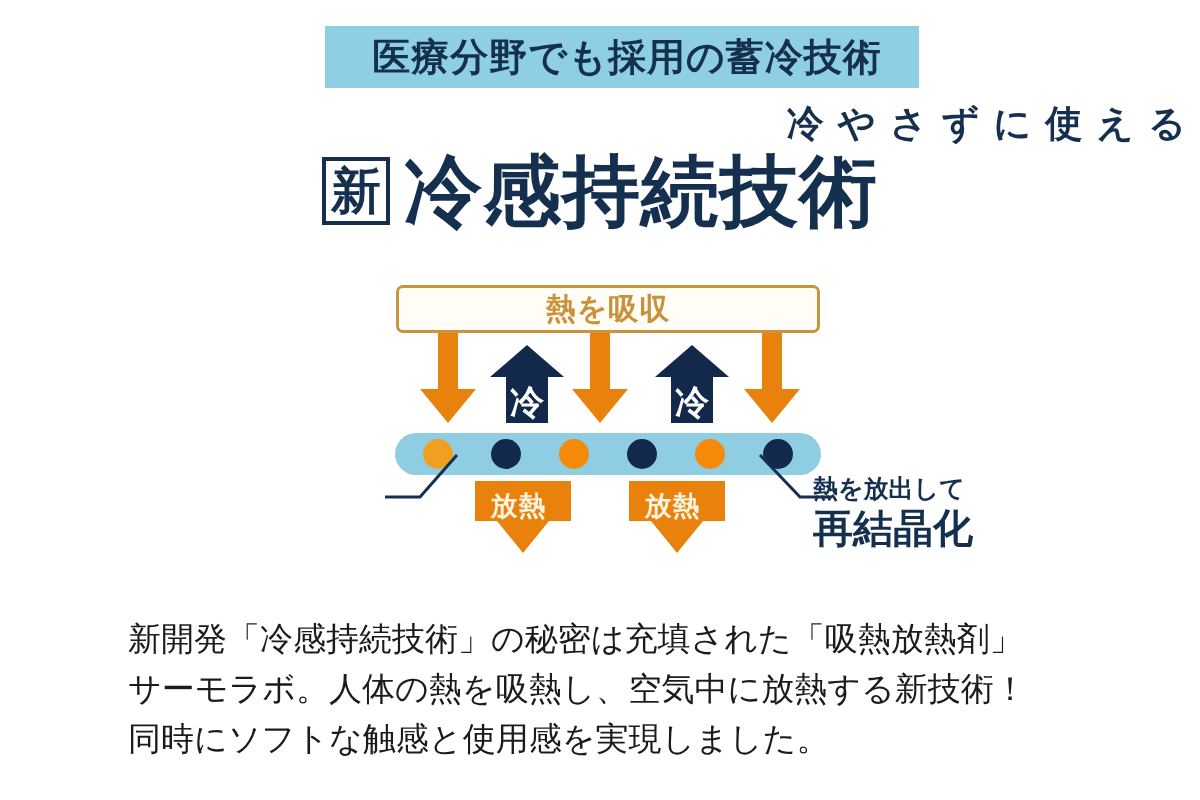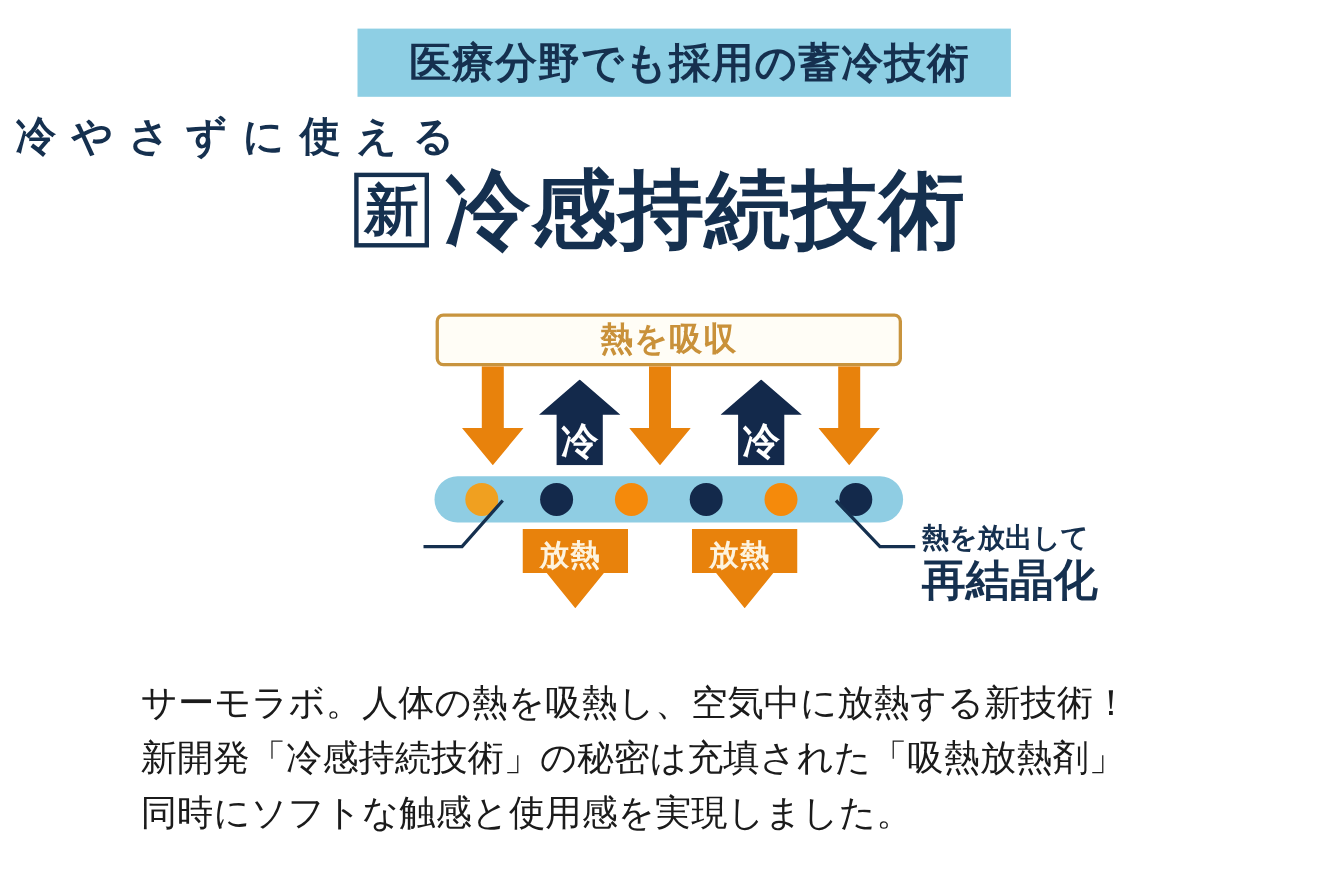--- a/index.html
+++ b/index.html
@@ -37,21 +37,21 @@
     letter-spacing: 1px;
     line-height: 1;
   }
 
   
   #kicker {
     position: absolute;
     left: 0;
     top: 104px;
     width: 1200px;
-    text-align: left;
+    text-align: right;
     font-size: 37px;
     font-weight: 700;
     color: #15304f;
     letter-spacing: 14px;
     text-indent: 14px;
     line-height: 1.1;
   }
   #headline-row {
     position: absolute;
     left: 0;
@@ -213,21 +213,21 @@
     position: absolute;
     color: #15304f;
   }
   #callout-left {
     left: 190px;
     top: 200px;
     width: 200px;
     text-align: right;
   }
   #callout-right {
-    left: 838px;
+    left: 813px;
     top: 200px;
     width: 220px;
     text-align: left;
   }
   .callout .small {
     display: block;
     font-size: 25px;
     font-weight: 700;
     line-height: 1.15;
   }
@@ -335,16 +335,16 @@
 
   <div class="callout" id="callout-left">
   </div>
   <div class="callout" id="callout-right">
     <span class="small">熱を放出して</span>
     <span class="big">再結晶化</span>
   </div>
 </div>
 
 <div id="body-copy">
+  <p>新開発「冷感持続技術」の秘密は充填された「吸熱放熱剤」</p>
   <p>サーモラボ。人体の熱を吸熱し、空気中に放熱する新技術！</p>
-  <p>新開発「冷感持続技術」の秘密は充填された「吸熱放熱剤」</p>
   <p>同時にソフトな触感と使用感を実現しました。</p>
 </div>
 
 </body></html>

